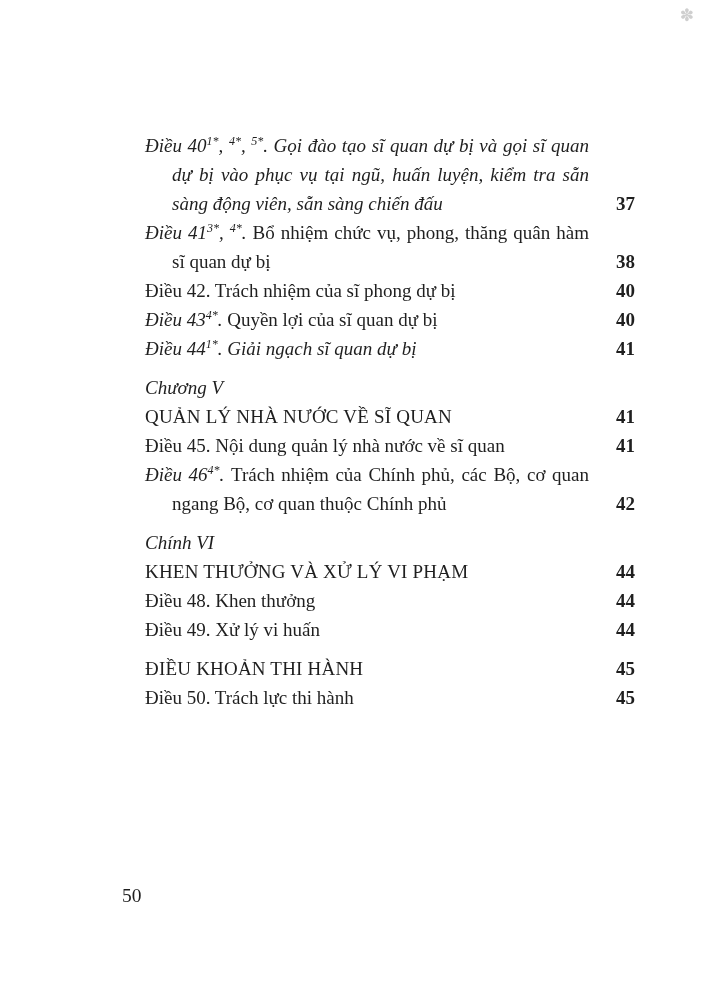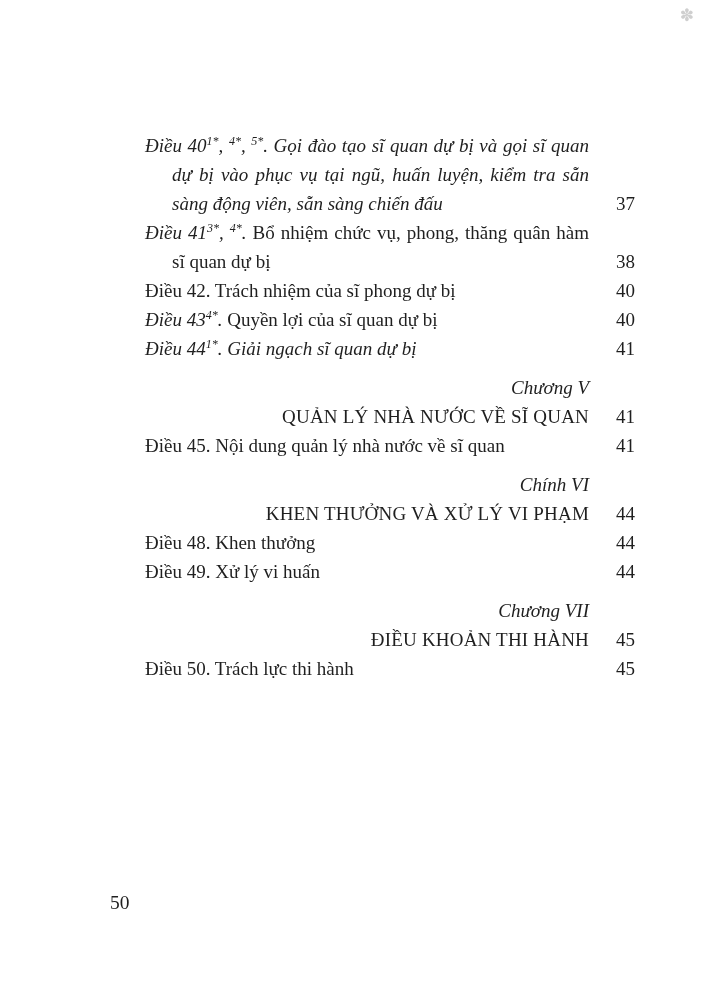--- a/index.html
+++ b/index.html
@@ -36,41 +36,41 @@
     text-align: justify;
     padding-left: 27px;
     text-indent: -27px;
   }
   .pagenum {
     flex: 0 0 46px;
     text-align: right;
     font-size: 19px;
     line-height: 29px;
     white-space: nowrap;
+    font-weight: bold;
   }
   .italic { font-style: italic; }
   .sup {
     font-size: 12px;
     line-height: 0;
     vertical-align: super;
   }
   .chapter { margin-top: 10px; }
   .chapter .text {
-    text-align: right;
+    text-align: left;
     padding-left: 0;
     text-indent: 0;
   }
   .chapter-title-text { letter-spacing: 0.2px; }
   .folio {
     position: absolute;
-    left: 110px;
+    left: 122px;
     top: 884px;
     font-size: 19.5px;
     line-height: 1.2;
-    margin-top: 7px;
   }
 </style>
 </head>
 <body>
 
 <div class="page">
   <span class="ornament">✽</span>
 
   <div class="toc" id="toc">
       <div class="row">
@@ -100,44 +100,44 @@
         </div>
         <div class="row">
           <div class="text chapter-title-text">QUẢN LÝ NHÀ NƯỚC VỀ SĨ QUAN</div>
           <div class="pagenum">41</div>
         </div>
       </div>
       <div class="row">
         <div class="text"><span>Điều 45. </span><span>Nội dung quản lý nhà nước về sĩ quan</span></div>
         <div class="pagenum">41</div>
       </div>
+      <div class="row">
+        <div class="text"><span class="italic">Điều 46<span class="sup">4*</span>. </span><span>Trách nhiệm của Chính phủ, các Bộ, cơ quan ngang Bộ, cơ quan thuộc Chính phủ</span></div>
+        <div class="pagenum">42</div>
+      </div>
       <div class="chapter">
         <div class="row">
           <div class="text italic">Chính VI</div>
           <div class="pagenum"></div>
         </div>
         <div class="row">
           <div class="text chapter-title-text">KHEN THƯỞNG VÀ XỬ LÝ VI PHẠM</div>
           <div class="pagenum">44</div>
         </div>
       </div>
       <div class="row">
         <div class="text"><span>Điều 48. </span><span>Khen thưởng</span></div>
         <div class="pagenum">44</div>
       </div>
       <div class="row">
         <div class="text"><span>Điều 49. </span><span>Xử lý vi huấn</span></div>
         <div class="pagenum">44</div>
       </div>
       <div class="chapter">
         <div class="row">
-          <div class="text italic">Chương VII</div>
-          <div class="pagenum"></div>
-        </div>
-        <div class="row">
           <div class="text chapter-title-text">ĐIỀU KHOẢN THI HÀNH</div>
           <div class="pagenum">45</div>
         </div>
       </div>
       <div class="row">
         <div class="text"><span>Điều 50. </span><span>Trách lực thi hành</span></div>
         <div class="pagenum">45</div>
       </div>
     </div>
 

